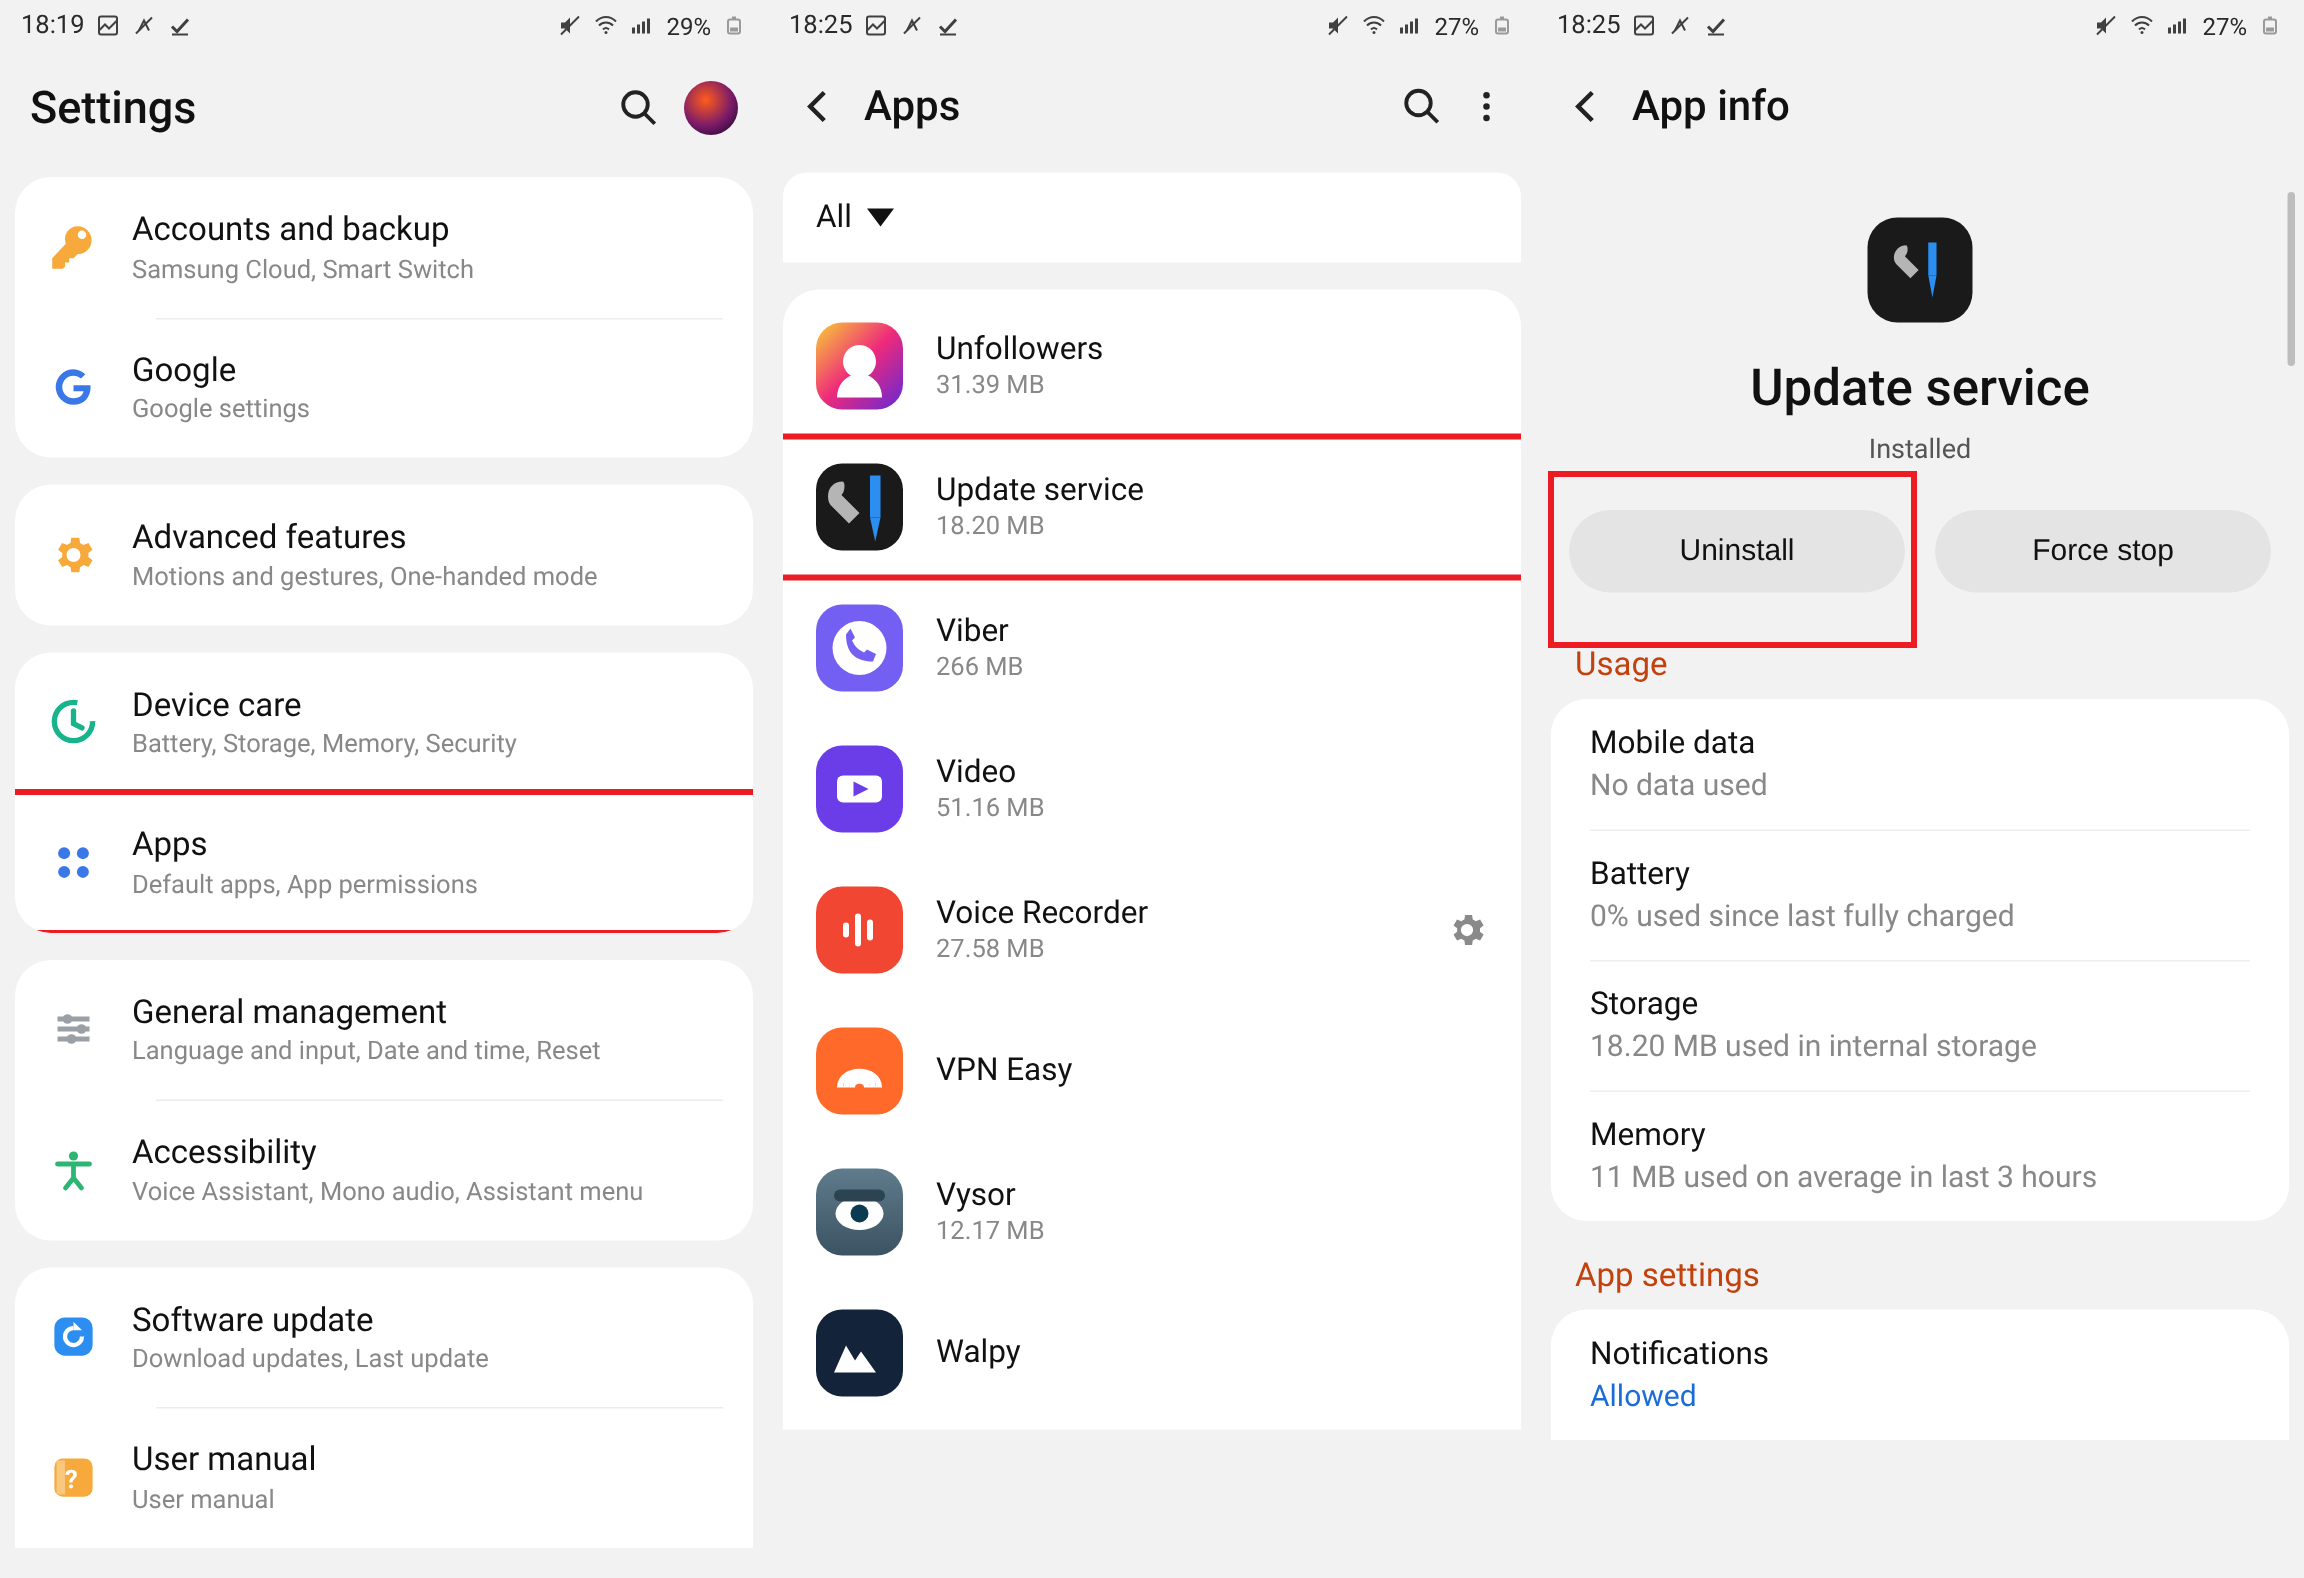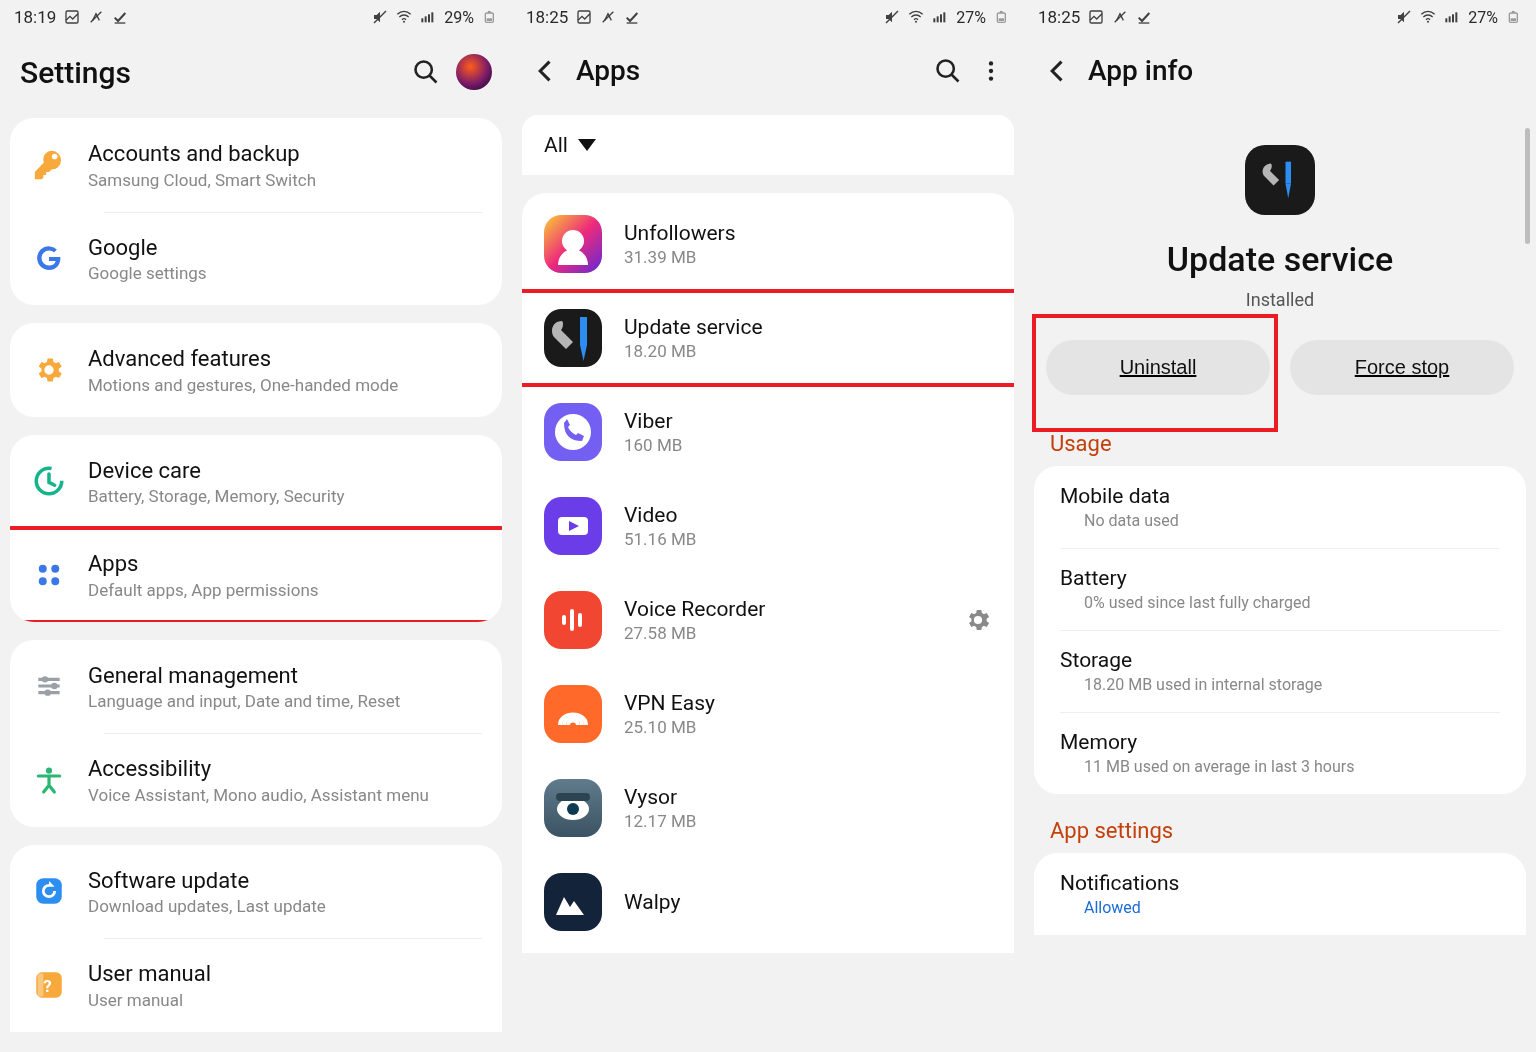--- a/index.html
+++ b/index.html
@@ -115,21 +115,21 @@
   
   .center-block { text-align:center; padding: 30px 20px 12px 20px;}
   .big-icon {
     width:70px; height:70px; border-radius:20px;
     background:#1a1a1a;
     margin:0 auto 24px auto;
     display:flex; align-items:center; justify-content:center;
   }
   .app-title-big { font-size:34px; font-weight:500; color:#111;}
   .app-status { font-size:18px; color:#555; margin-top:10px;}
-  .btn-row { display:flex; gap:20px; padding: 18px 22px 30px 22px; text-decoration: underline;}
+  .btn-row { display:flex; gap:20px; padding: 18px 22px 30px 22px;}
   .pill-btn {
     flex:1;
     background:#e4e4e4;
     border:none;
     border-radius:28px;
     padding:16px 0;
     font-size:20px;
     color:#111;
     text-align:center;
   }
@@ -139,21 +139,21 @@
   }
   .info-row {
     background:#fff;
     padding:18px 26px;
     position:relative;
   }
   .info-card .info-row + .info-row::before{
     content:""; position:absolute; left:26px; right:26px; top:0; height:1px; background:#eee;
   }
   .info-title { font-size:21px; color:#111;}
-  .info-sub { font-size:16px; color:#888; margin-top:3px;margin-left:24px;}
+  .info-sub { font-size:20px; color:#888; margin-top:3px;}
   .info-sub.link { color:#1a6dd6;}
   .scroll-ind {
     position:absolute;
     right:6px; top:128px;
     width:5px; height:116px;
     background:#bdbdbd;
     border-radius:3px;
   }
   
   svg { display:block; }
@@ -431,21 +431,21 @@
       </div>
       <div class="app-row">
         <div class="app-icon" style="background:#7360f2;">
           <svg width="58" height="58" viewBox="0 0 58 58">
             <circle cx="29" cy="29" r="18" fill="#fff"></circle>
             <path d="M20 20c0 12 6 18 18 18l2-5-6-3-2 2c-4-2-6-4-8-8l2-2-3-6z" fill="#7360f2"></path>
           </svg>
         </div>
         <div class="row-text">
           <div class="app-name">Viber</div>
-          <div class="app-size">160 MB</div>
+          <div class="app-size">266 MB</div>
         </div>
       </div>
       <div class="app-row">
         <div class="app-icon" style="background:#6a3de8;">
           <svg width="58" height="58" viewBox="0 0 58 58">
             <rect x="14" y="20" width="30" height="18" rx="4" fill="#fff"></rect>
             <polygon points="25,24 25,34 35,29" fill="#6a3de8"></polygon>
           </svg>
         </div>
         <div class="row-text">
@@ -472,21 +472,20 @@
       <div class="app-row">
         <div class="app-icon" style="background:#ff6a2b;">
           <svg width="58" height="58" viewBox="0 0 58 58">
             <path d="M16 40c0-14 26-14 26 0" fill="none" stroke="#fff" stroke-width="4"></path>
             <path d="M20 40c0-10 18-10 18 0" fill="none" stroke="#fff" stroke-width="4"></path>
             <path d="M24 40c0-6 10-6 10 0" fill="none" stroke="#fff" stroke-width="4"></path>
           </svg>
         </div>
         <div class="row-text">
           <div class="app-name">VPN Easy</div>
-          <div class="app-size">25.10 MB</div>
         </div>
       </div>
       <div class="app-row">
         <div class="app-icon" style="background:linear-gradient(#5f7b8c,#3b5362);">
           <svg width="58" height="58" viewBox="0 0 58 58">
             <ellipse cx="29" cy="30" rx="16" ry="11" fill="#fff"></ellipse>
             <circle cx="29" cy="30" r="6" fill="#0b3a53"></circle>
             <rect x="12" y="14" width="34" height="8" rx="4" fill="#2c4452"></rect>
           </svg>
         </div>

